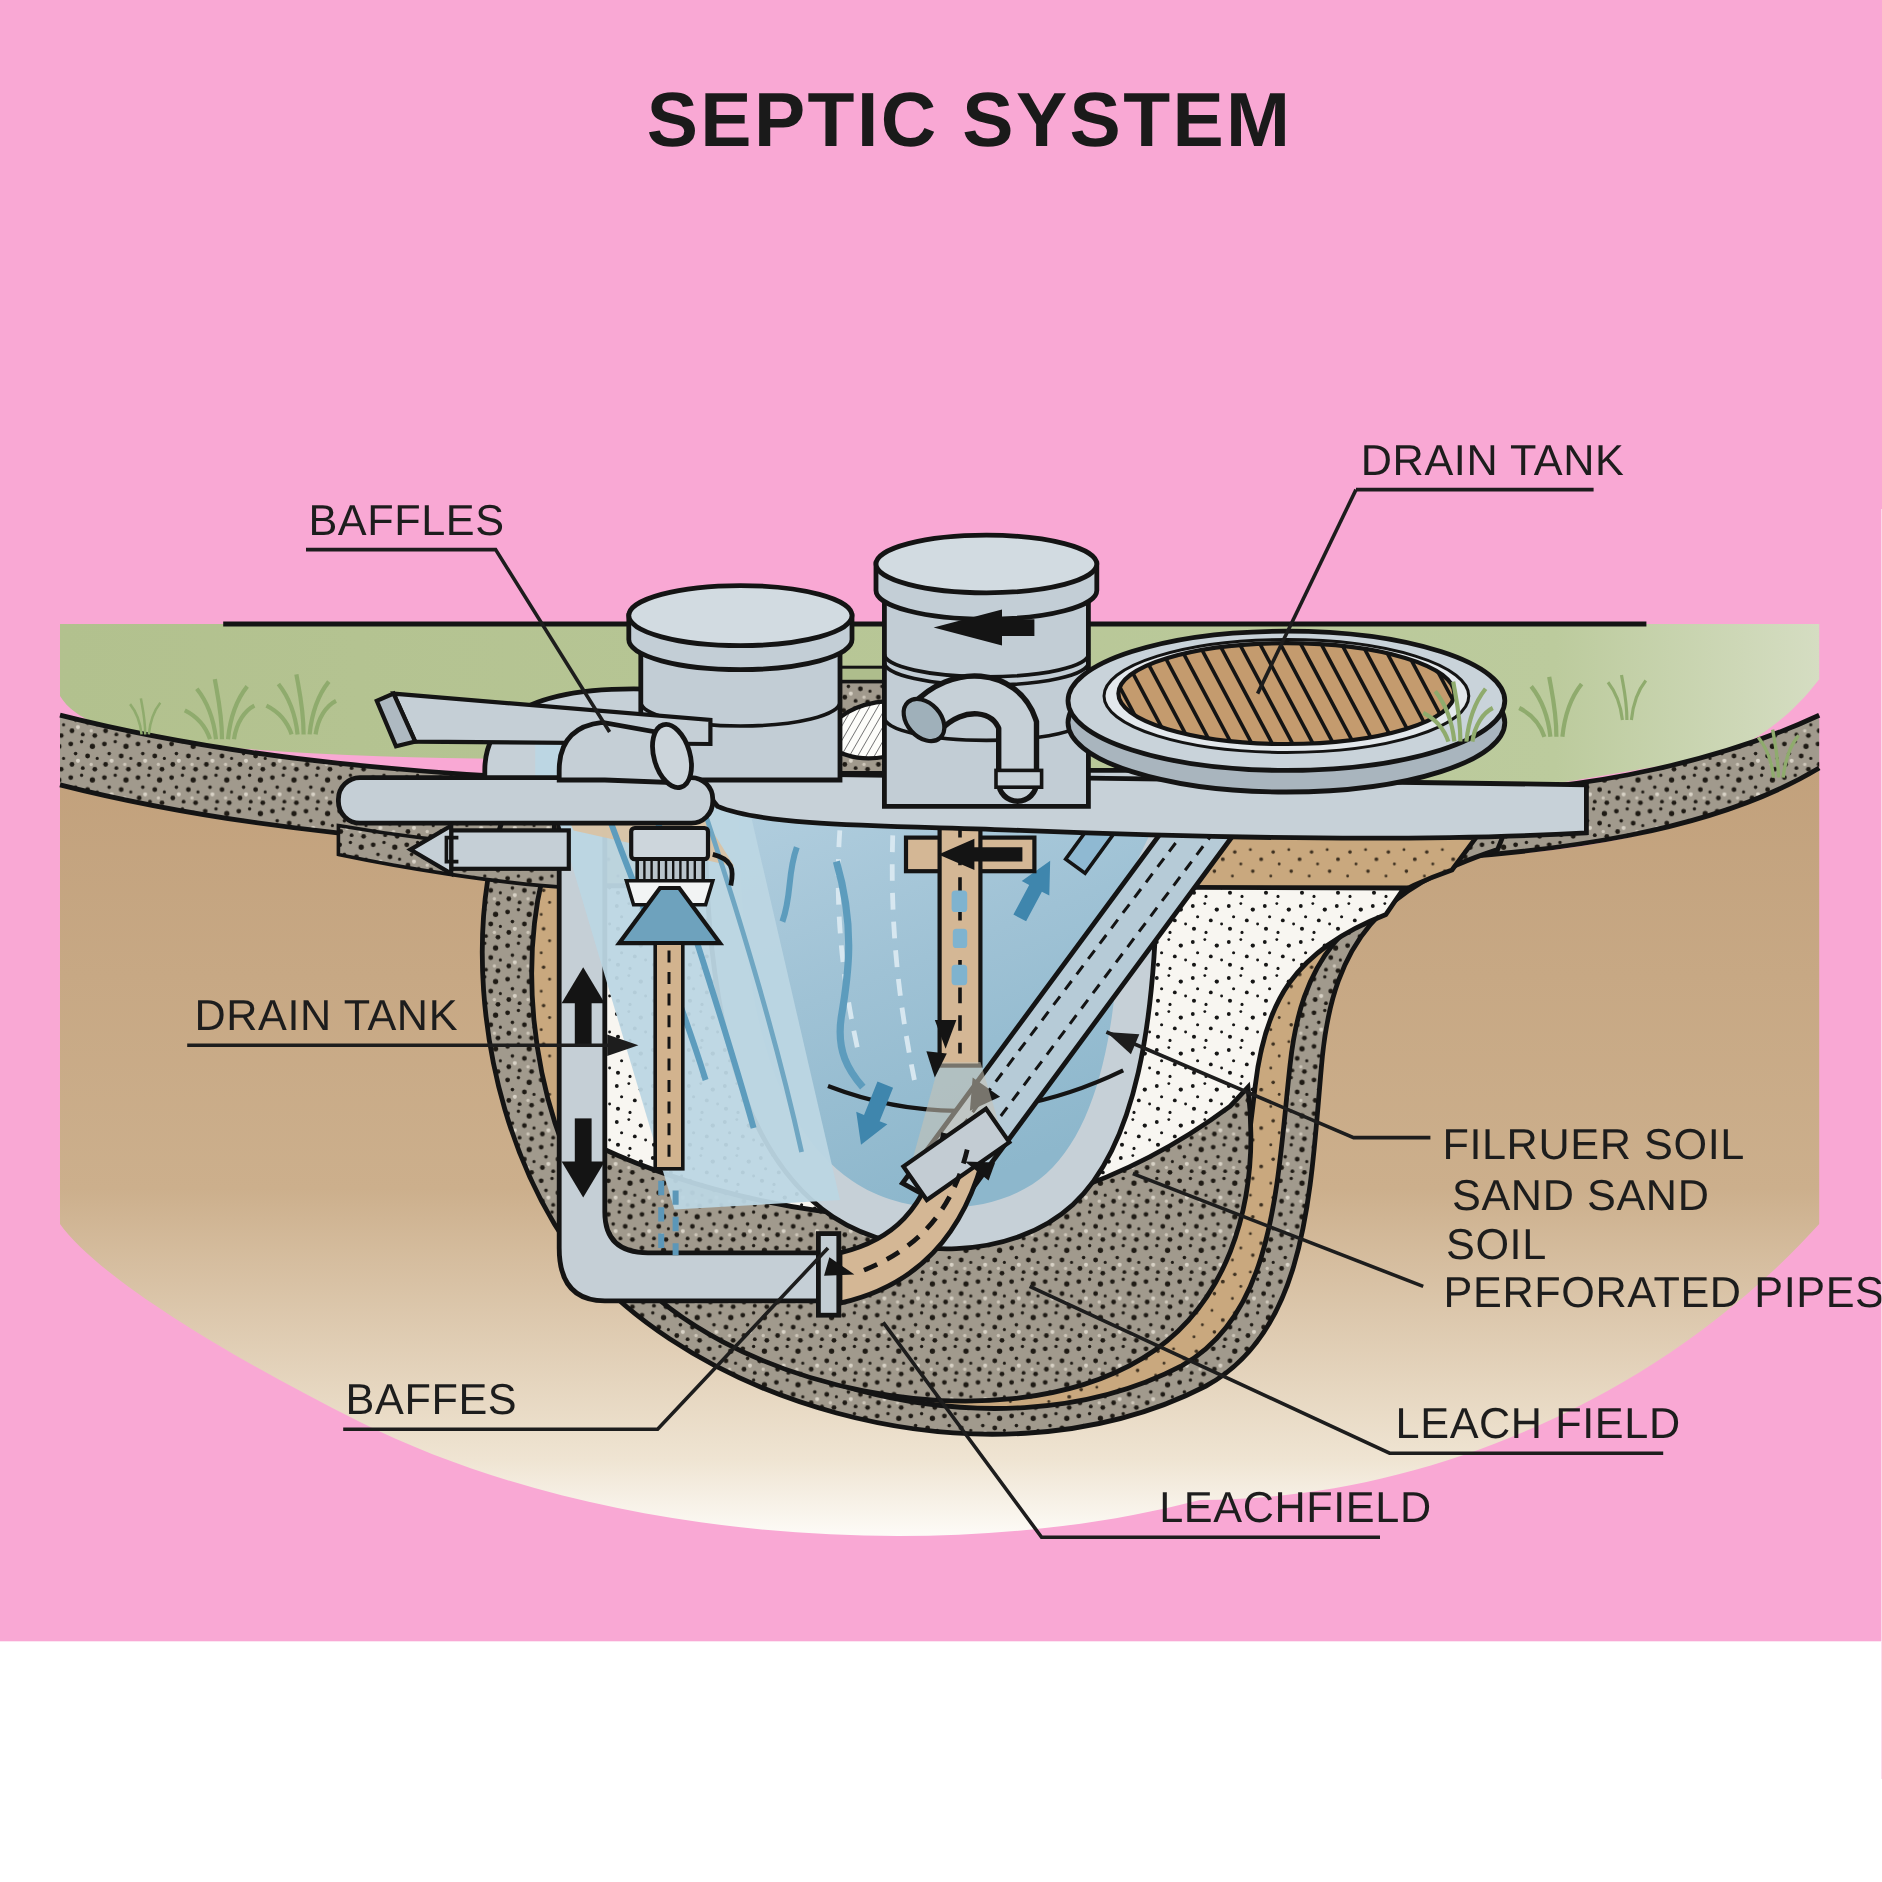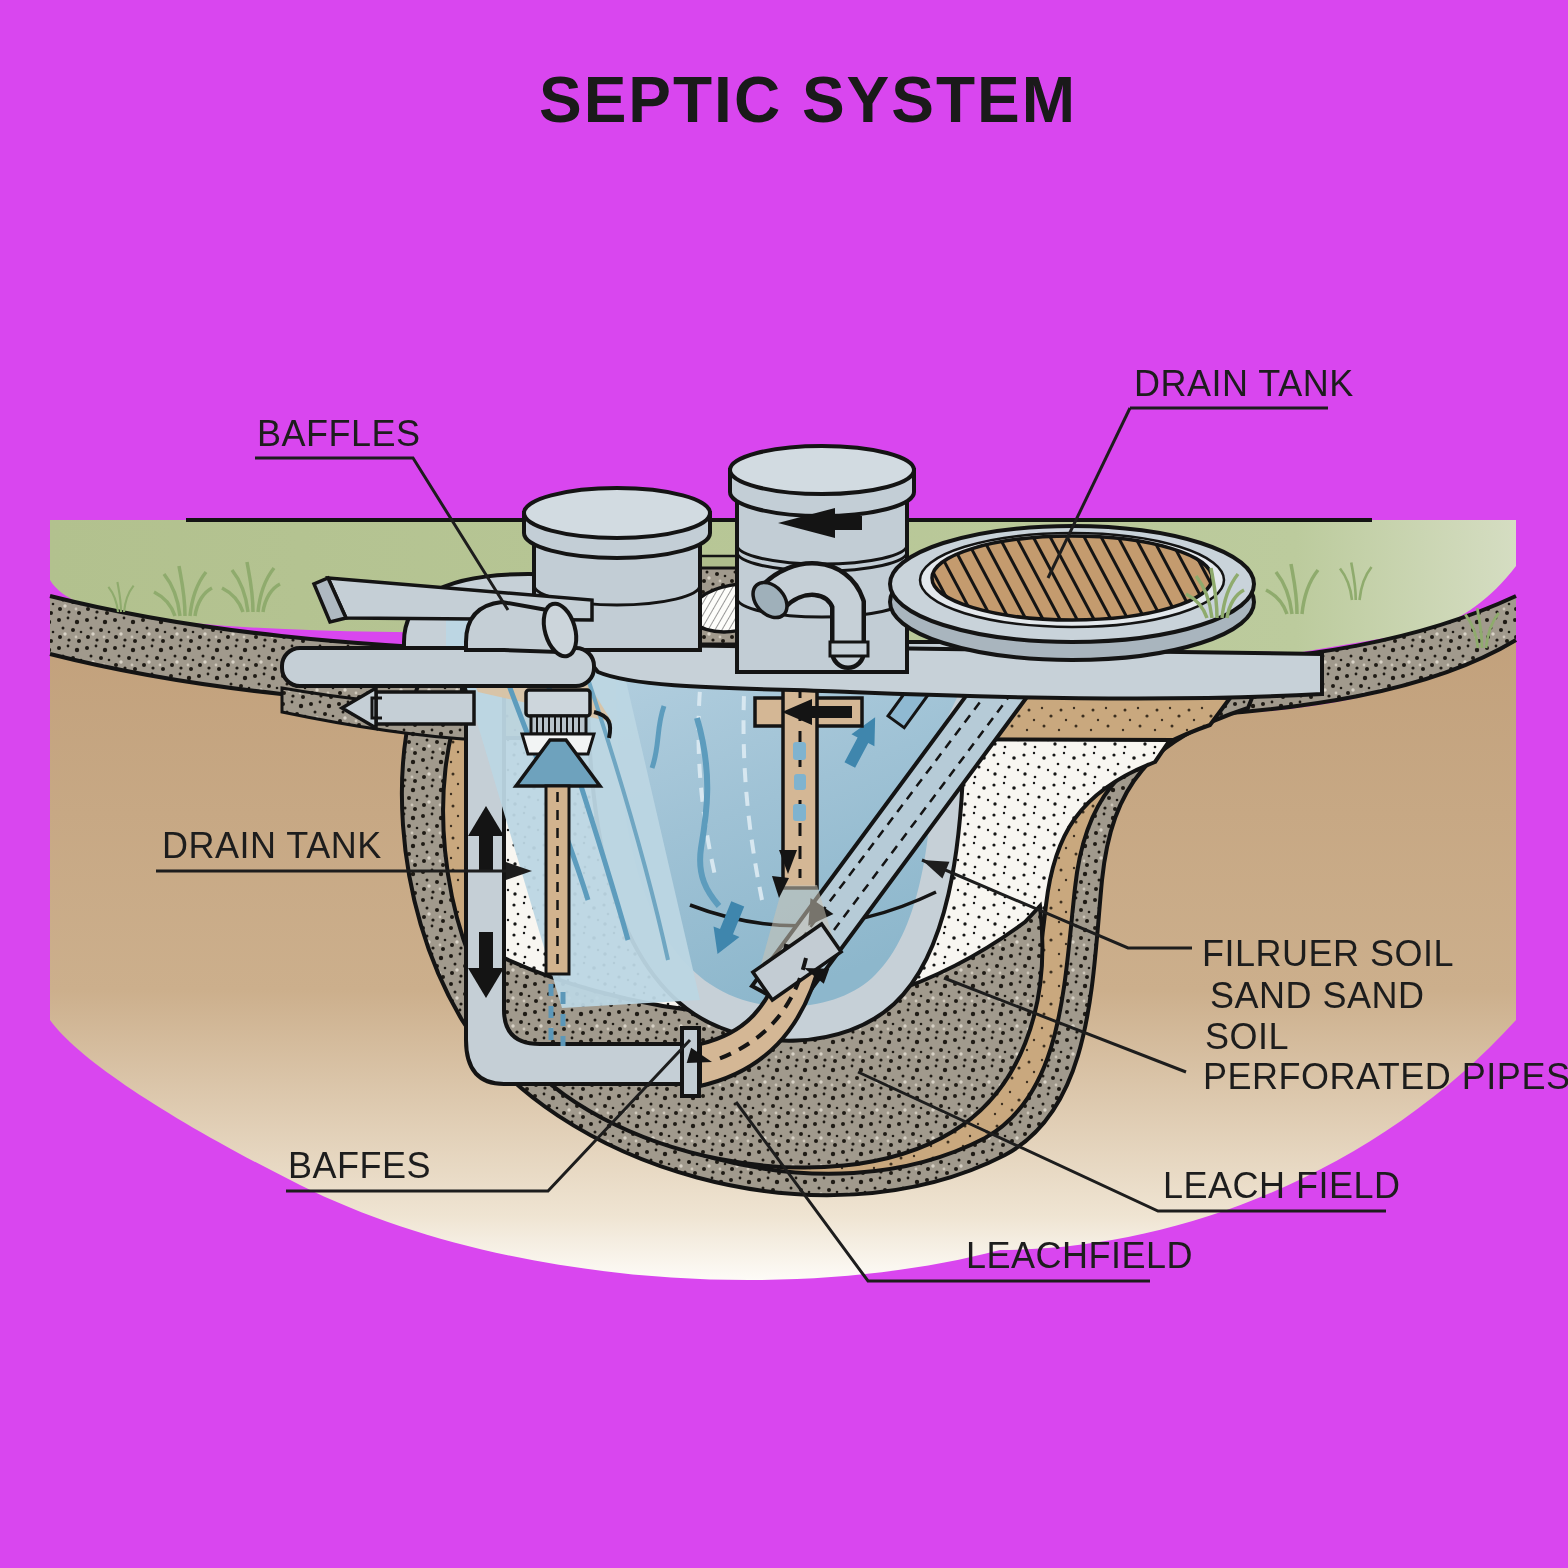--- a/index.html
+++ b/index.html
@@ -1,16 +1,16 @@
 <!DOCTYPE html>
 <html style="--label_black: #1d1d1d; --outline_black: #141414; --grass_green: #b6c493; --grass_blade_green: #8fab6d; --gravel_grey: #a19a8d; --sand_white: #f8f6f1; --subsoil_tan: #c2a17c; --tan_speckle: #c9a87e; --pipe_grey: #c5cfd6; --pipe_grey_dark: #a9b5be; --water_blue: #a6c6d8; --water_light: #bcd6e3; --flow_arrow_blue: #3f86ad; --streak_blue: #5d9cbd; --effluent_tan: #d4b795; --wood_slat_tan: #c49b6e; --sediment_tan: #d9c3a4;"><head>
 <meta charset="utf-8">
 <style>
   html,body{margin:0;padding:0;background:#ffffff;}
-  .stage{width:1568px;height:1568px;position:relative;background:#d946ef;font-family:"Liberation Sans",sans-serif;}
+  .stage{width:1568px;height:1368px;position:relative;background:#f9a8d4;font-family:"Liberation Sans",sans-serif;}
   svg{display:block;}
   text{font-family:"Liberation Sans",sans-serif;fill:var(--label_black);}
   .title-text{font-size:64px;font-weight:bold;letter-spacing:2px;fill:#1a1a1a;}
   .lbl{font-size:36px;letter-spacing:0.5px;}
   .leader{stroke:#1d1d1d;stroke-width:3;fill:none;}
   .outline{stroke:#141414;fill:none;}
 </style>
 </head>
 <body>
 

